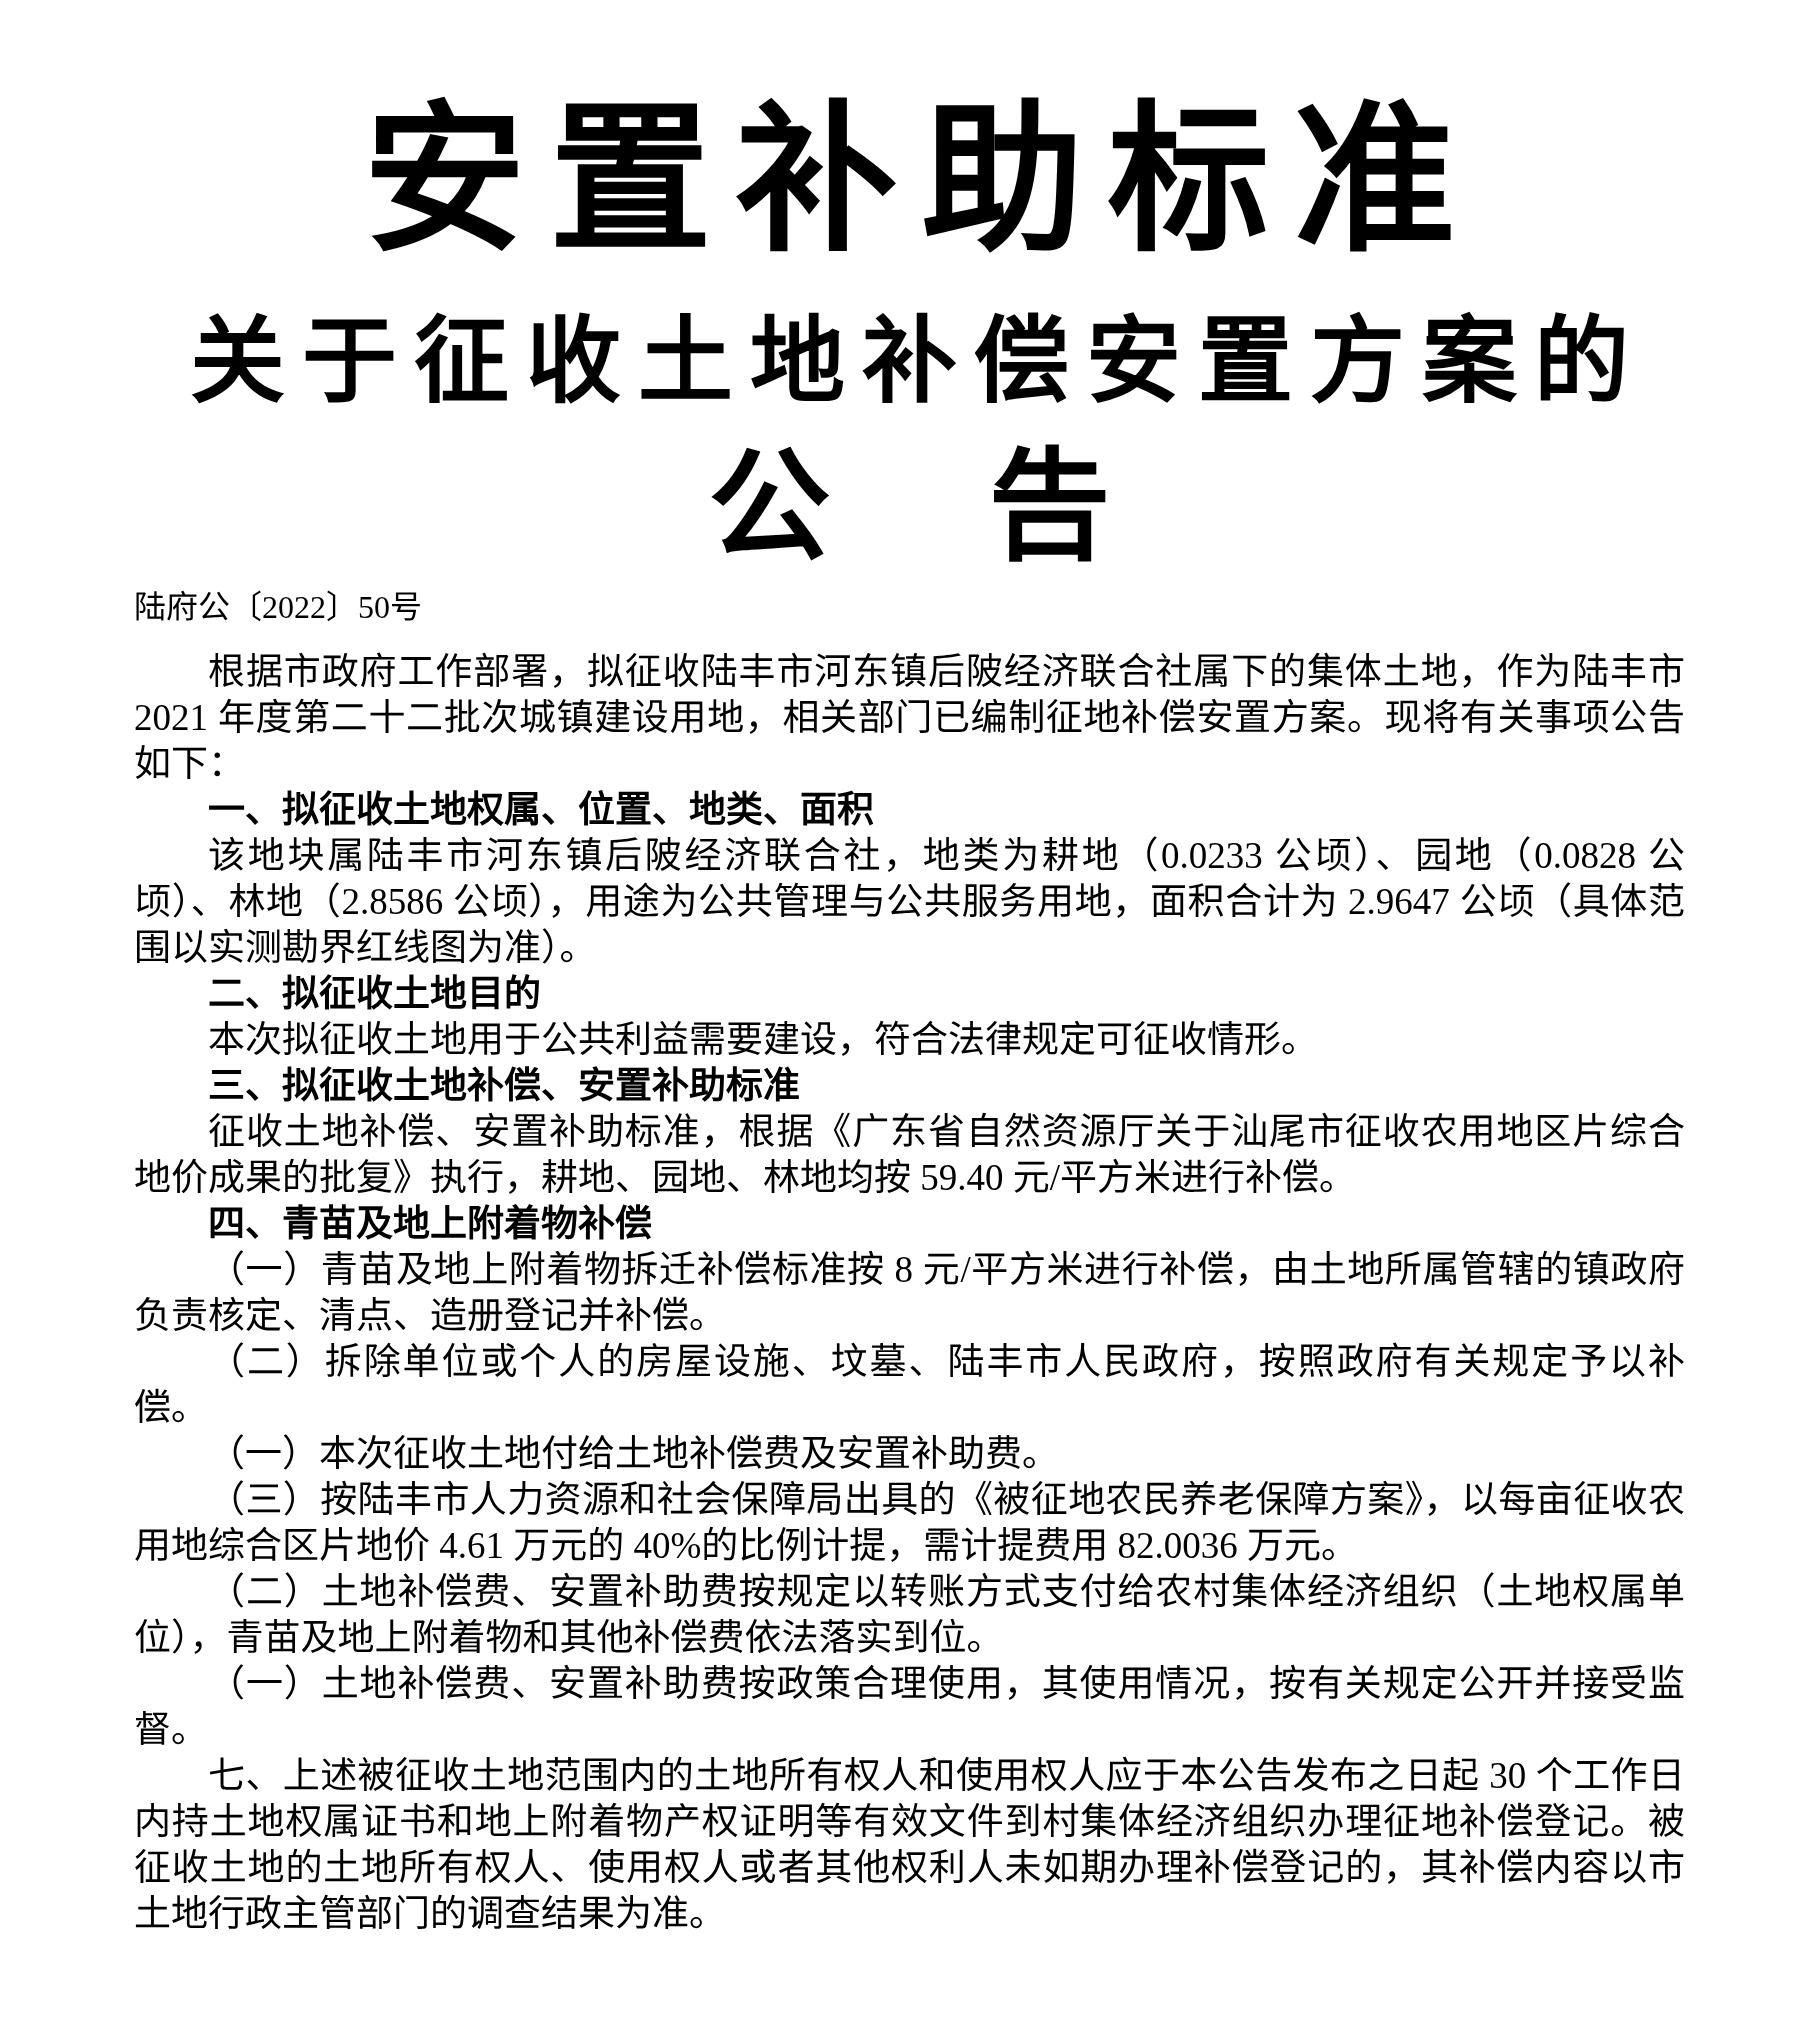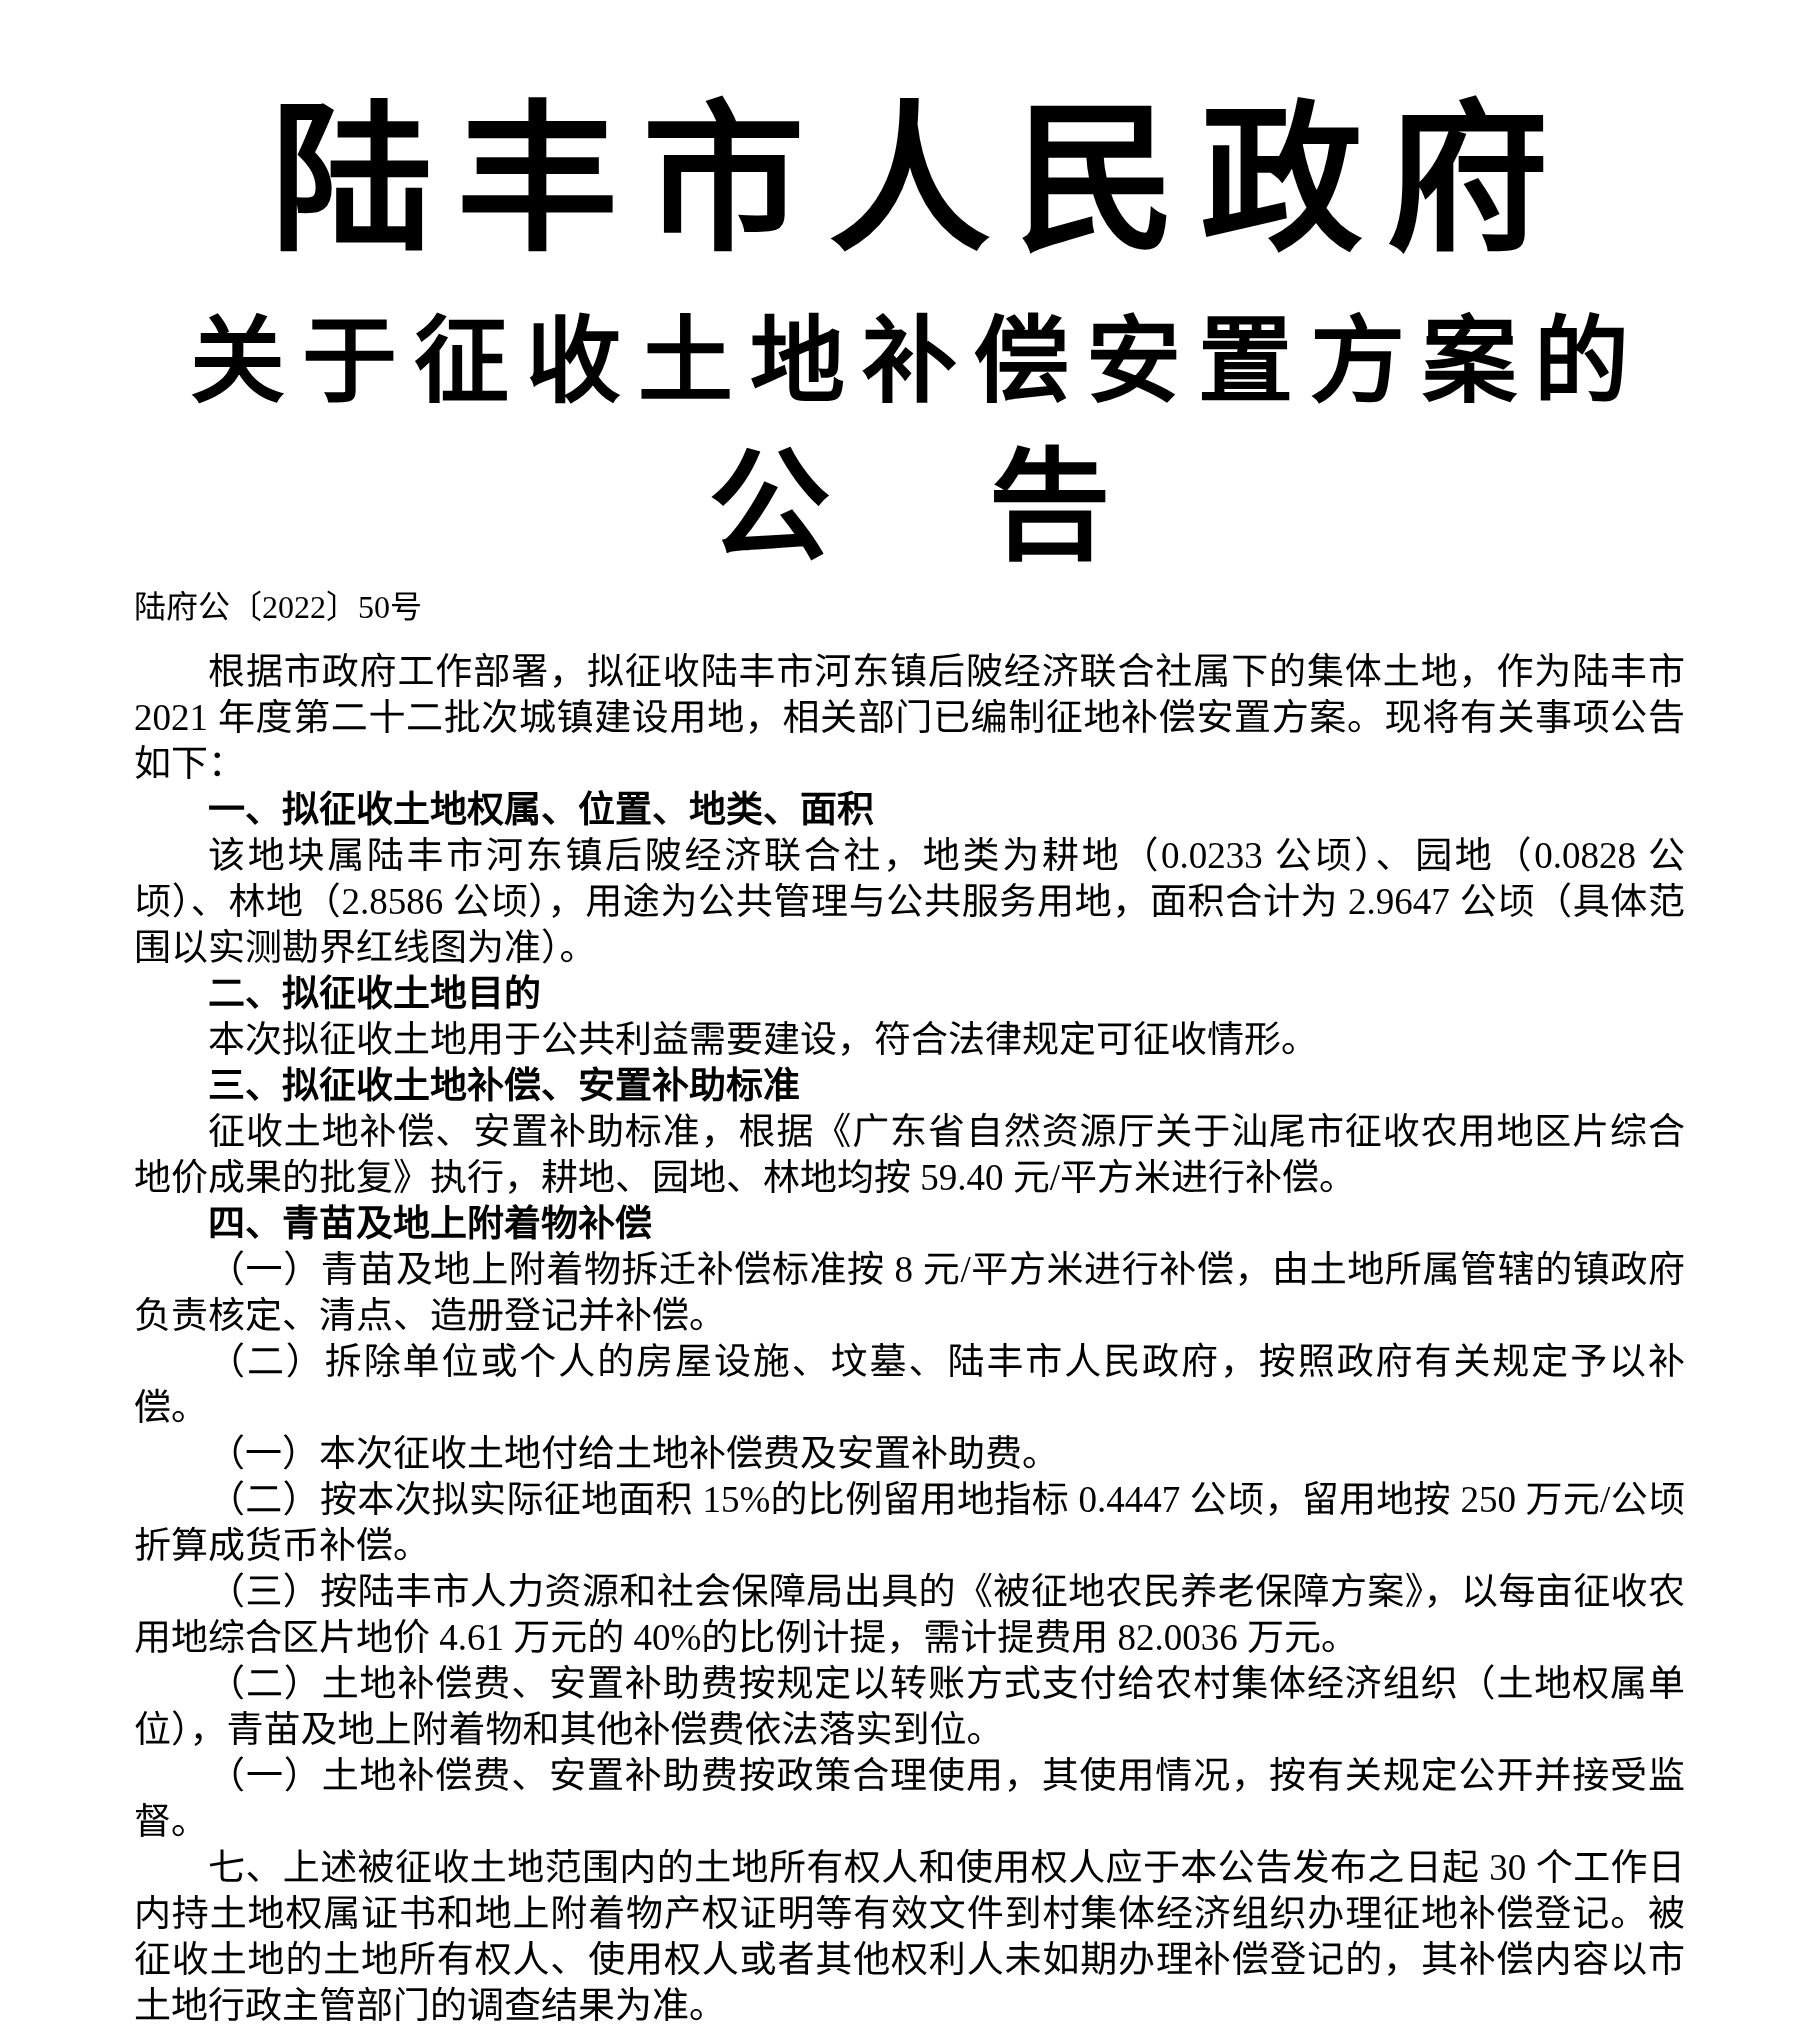--- a/index.html
+++ b/index.html
@@ -71,41 +71,40 @@
   }
   .body-text p.heading {
     font-weight: bold;
   }
 </style>
 </head>
 <body>
 
 <div class="page">
 
-  <h1 class="t1"><span class="ls">陆丰市人民政府</span></h1>
+  <h1 class="t1"><span class="ls">安置补助标准</span></h1>
 
   <div class="t2"><span class="ls">关于征收土地补偿安置方案的</span></div>
 
   <div class="t3"><span class="ls">公告</span></div>
 
   <div class="doc-number">陆府公〔2022〕50号</div>
 
   <div class="body-text">
       <p class="para">根据市政府工作部署，拟征收陆丰市河东镇后陂经济联合社属下的集体土地，作为陆丰市 2021 年度第二十二批次城镇建设用地，相关部门已编制征地补偿安置方案。现将有关事项公告如下：</p>
       <p class="heading">一、拟征收土地权属、位置、地类、面积</p>
       <p class="para">该地块属陆丰市河东镇后陂经济联合社，地类为耕地（0.0233 公顷）、园地（0.0828 公顷）、林地（2.8586 公顷），用途为公共管理与公共服务用地，面积合计为 2.9647 公顷（具体范围以实测勘界红线图为准）。</p>
       <p class="heading">二、拟征收土地目的</p>
       <p class="para">本次拟征收土地用于公共利益需要建设，符合法律规定可征收情形。</p>
       <p class="heading">三、拟征收土地补偿、安置补助标准</p>
       <p class="para">征收土地补偿、安置补助标准，根据《广东省自然资源厅关于汕尾市征收农用地区片综合地价成果的批复》执行，耕地、园地、林地均按 59.40 元/平方米进行补偿。</p>
       <p class="heading">四、青苗及地上附着物补偿</p>
       <p class="para">（一）青苗及地上附着物拆迁补偿标准按 8 元/平方米进行补偿，由土地所属管辖的镇政府负责核定、清点、造册登记并补偿。</p>
       <p class="para">（二）拆除单位或个人的房屋设施、坟墓、陆丰市人民政府，按照政府有关规定予以补偿。</p>
       <p class="para">（一）本次征收土地付给土地补偿费及安置补助费。</p>
-      <p class="para">（二）按本次拟实际征地面积 15%的比例留用地指标 0.4447 公顷，留用地按 250 万元/公顷折算成货币补偿。</p>
       <p class="para">（三）按陆丰市人力资源和社会保障局出具的《被征地农民养老保障方案》，以每亩征收农用地综合区片地价 4.61 万元的 40%的比例计提，需计提费用 82.0036 万元。</p>
       <p class="para">（二）土地补偿费、安置补助费按规定以转账方式支付给农村集体经济组织（土地权属单位），青苗及地上附着物和其他补偿费依法落实到位。</p>
       <p class="para">（一）土地补偿费、安置补助费按政策合理使用，其使用情况，按有关规定公开并接受监督。</p>
       <p class="para">七、上述被征收土地范围内的土地所有权人和使用权人应于本公告发布之日起 30 个工作日内持土地权属证书和地上附着物产权证明等有效文件到村集体经济组织办理征地补偿登记。被征收土地的土地所有权人、使用权人或者其他权利人未如期办理补偿登记的，其补偿内容以市土地行政主管部门的调查结果为准。</p>
     </div>
 
 </div>
 
 
 </body></html>

